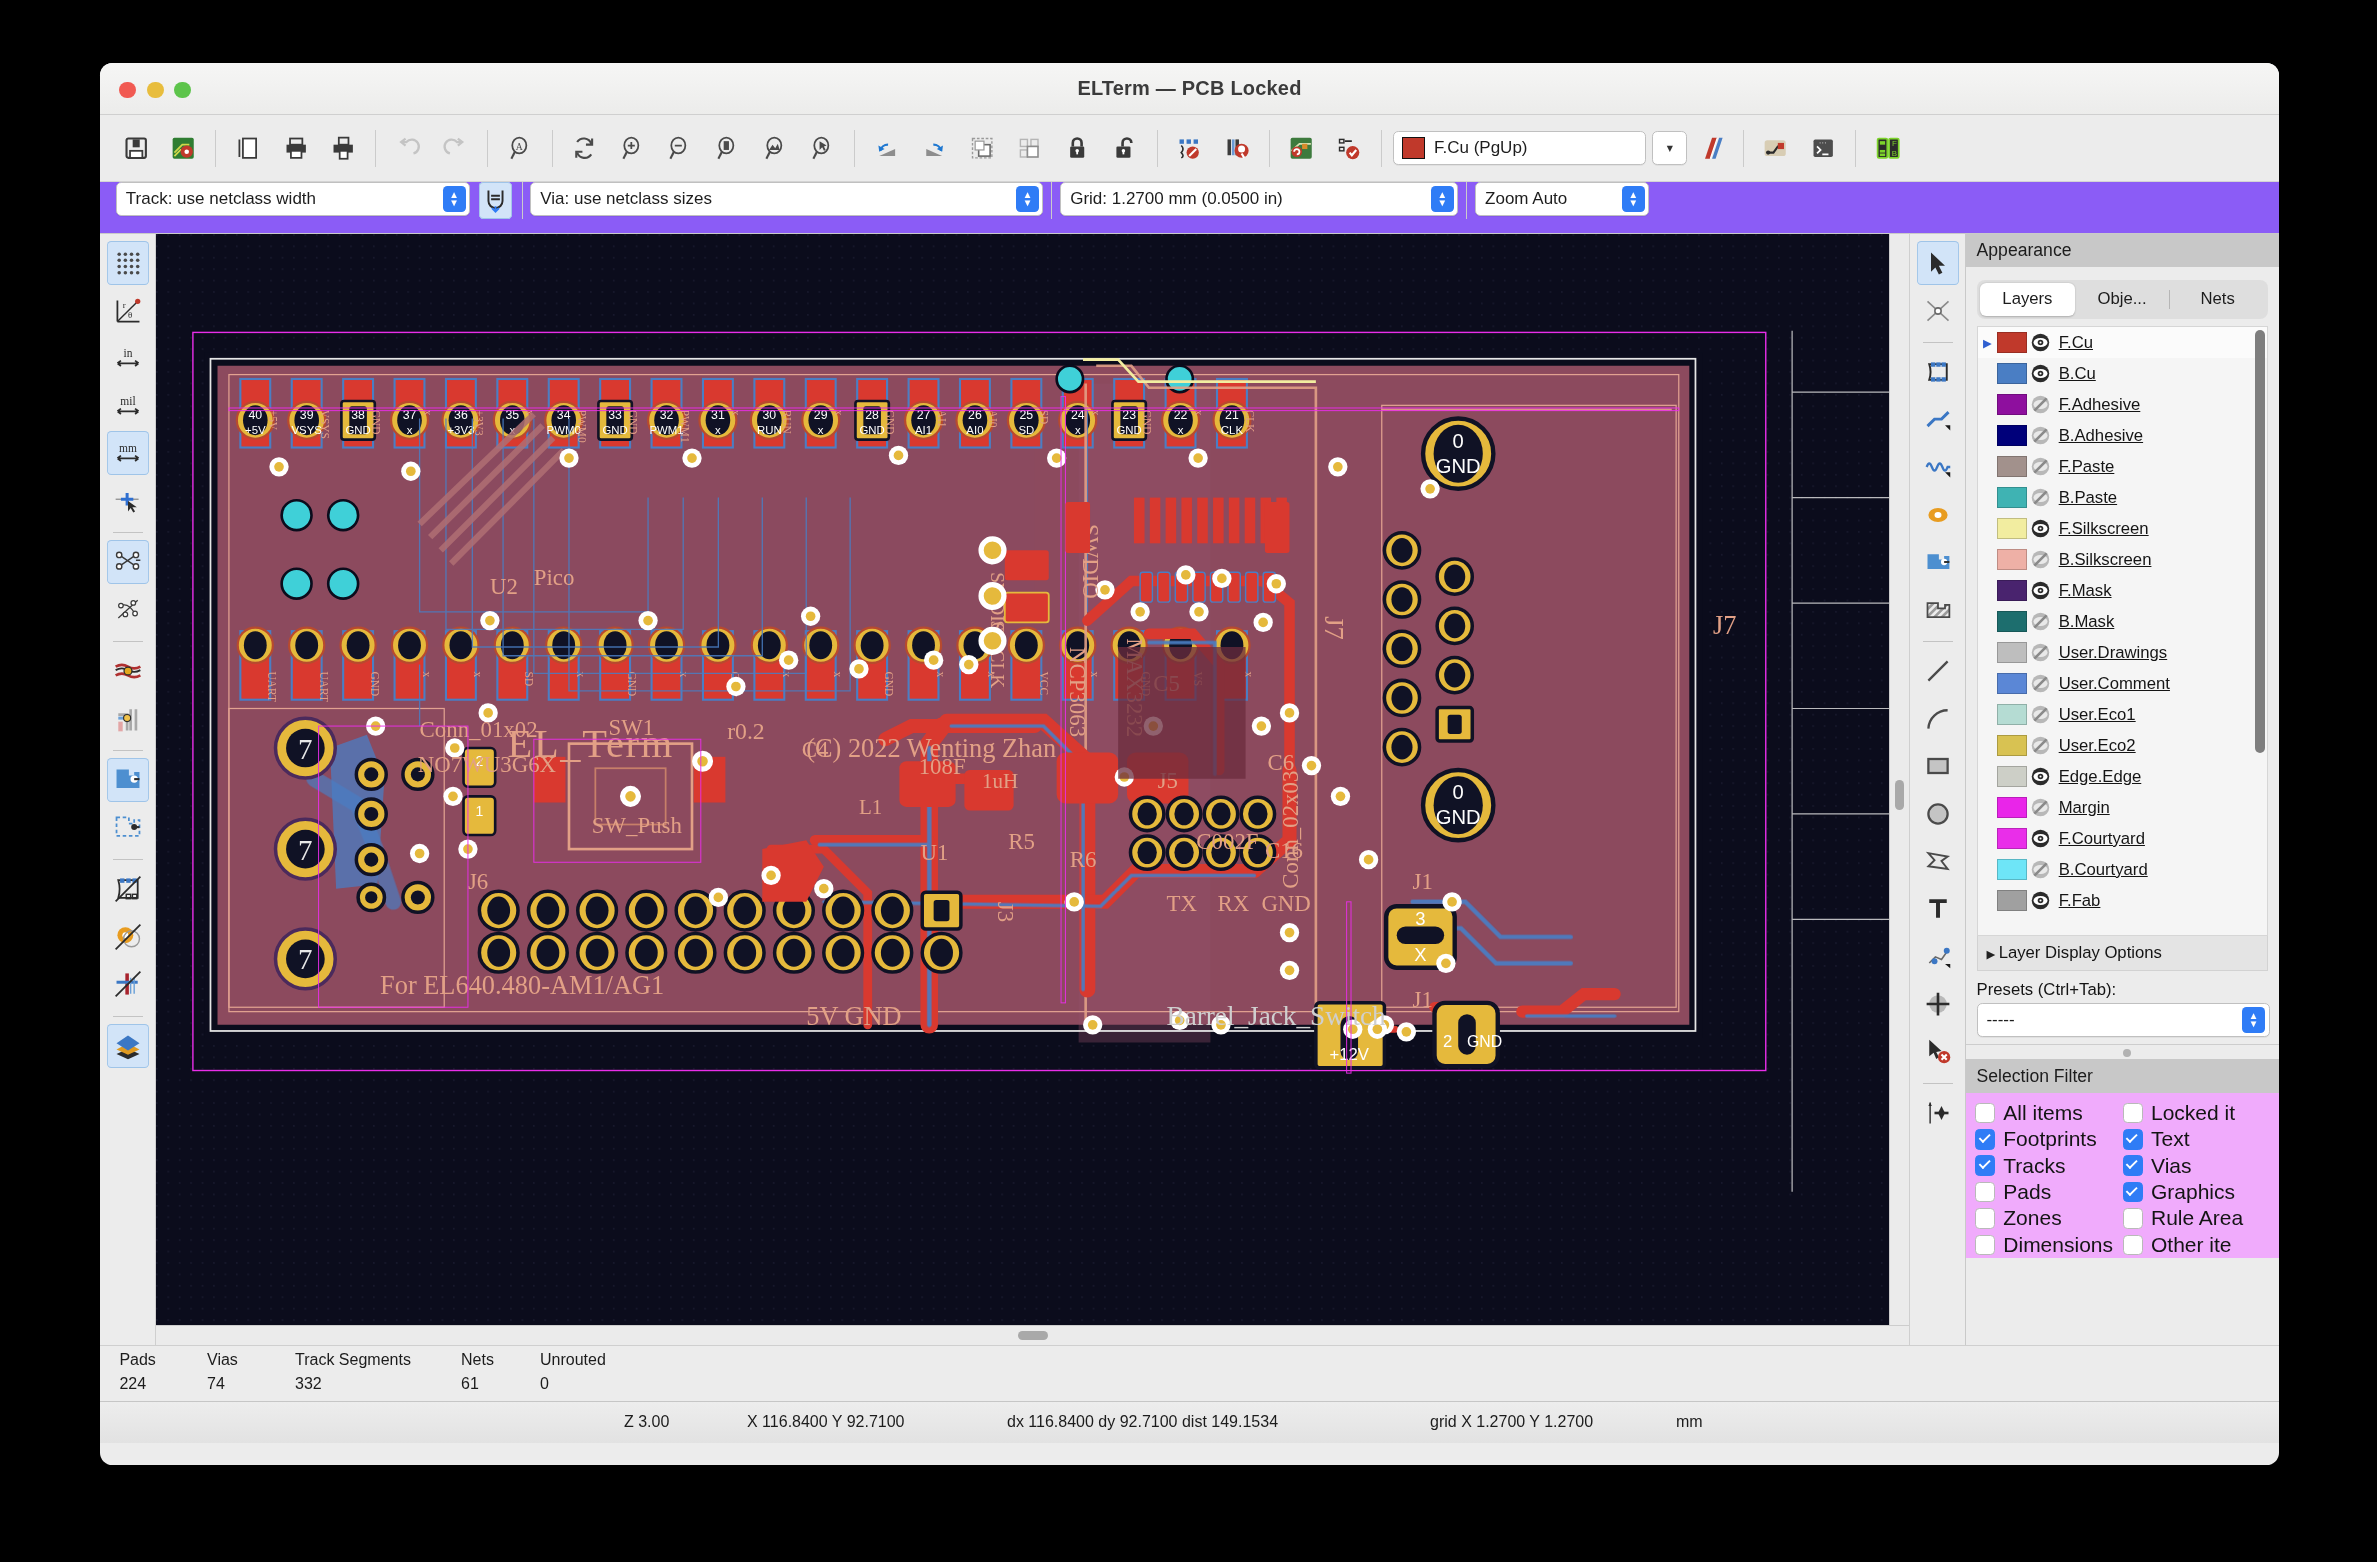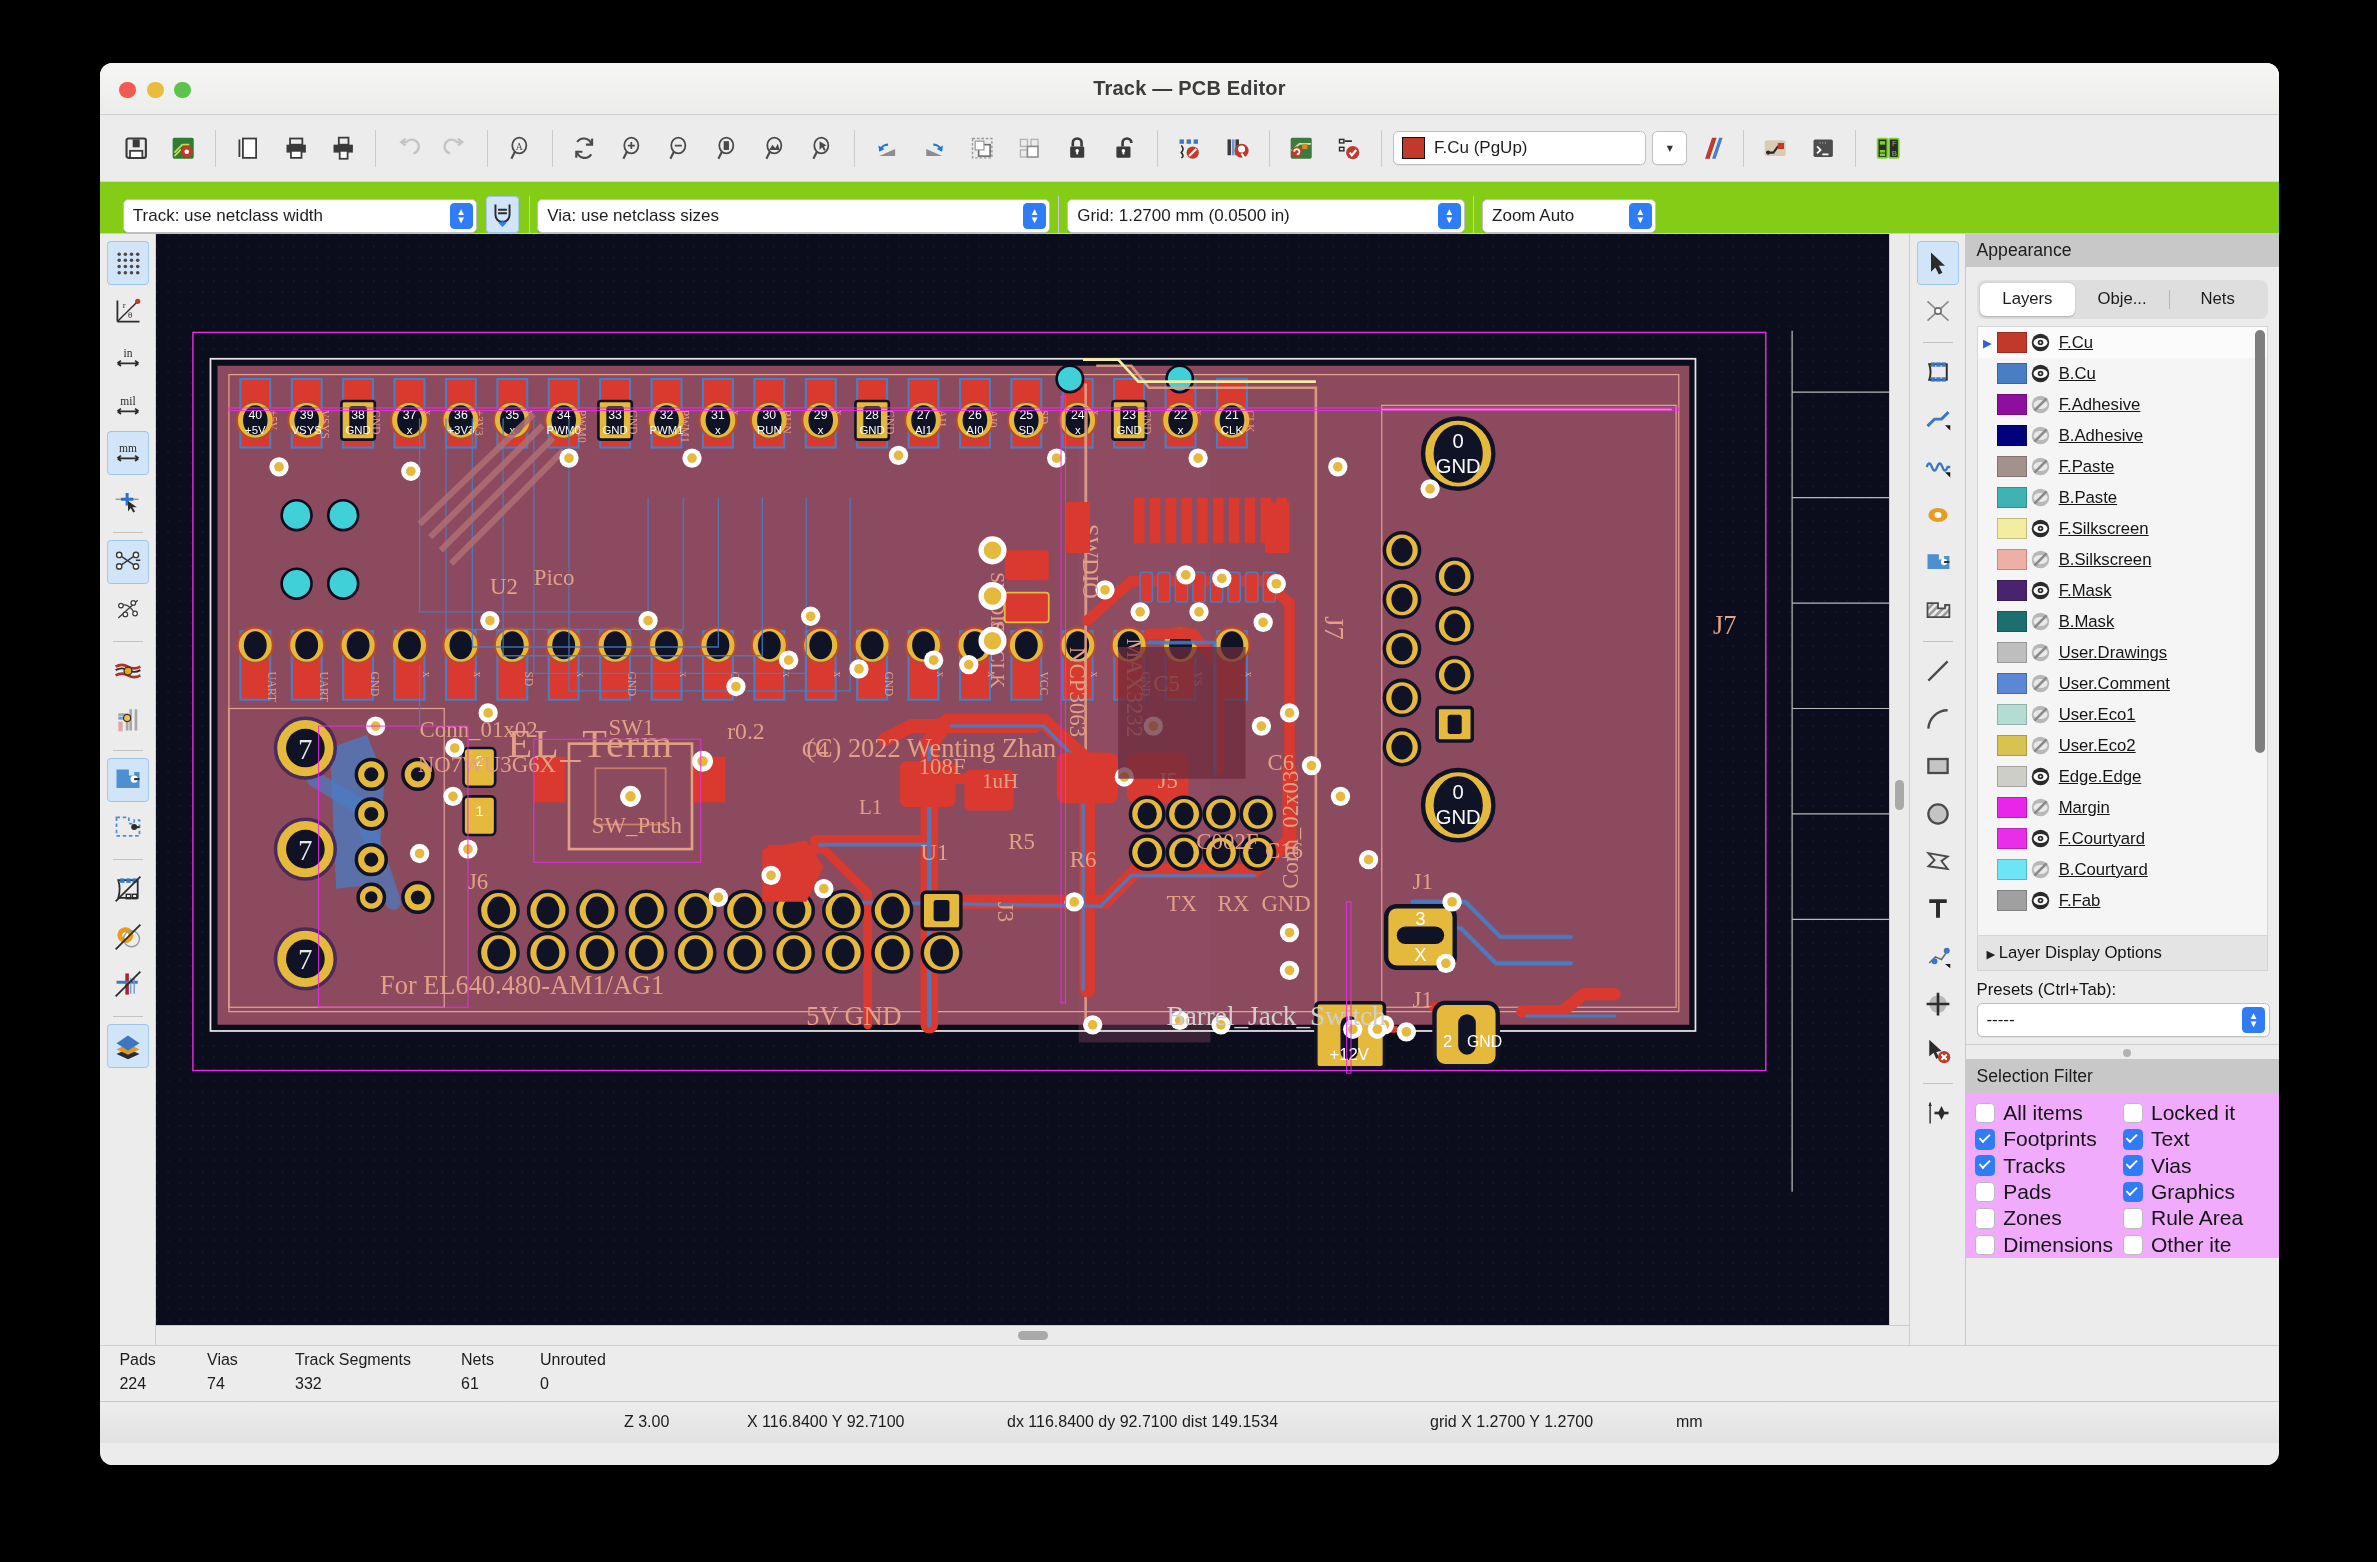--- a/index.html
+++ b/index.html
@@ -25,22 +25,22 @@
     position:absolute;left:0;right:0;top:14px;text-align:center;
     font-size:20px;font-weight:bold;color:#3b3b3b;letter-spacing:0.2px;
   }
 
   
   #toolbar1{
     position:relative;height:66px;background:#ececec;
     border-bottom:0.9px solid #d4d4d4;display:flex;align-items:center;padding-left:12.3px;
   }
   #toolbar2{
-    position:relative;height:51px;background:#84cc16;
-    border-bottom:0.9px solid #cacaca;display:flex;align-items:flex-end;padding-left:23px;
+    position:relative;height:51px;background:#8b5cf6;
+    border-bottom:0.9px solid #cacaca;display:flex;align-items:flex-start;padding-left:16px;
   }
   .tb-sep{width:0.9px;height:37px;background:#cbcbcb;margin:0 8px;flex:none;}
   .tb-btn{
     width:44px;height:44px;flex:none;display:flex;align-items:center;justify-content:center;
     border-radius:4.4px;margin:0 1.8px;
   }
   .tb-btn svg{display:block;}
   .tb-btn.active{background:#d2e4f8;box-shadow:inset 0 0 0 0.9px #9fc4e8;}
 
   
@@ -156,21 +156,21 @@
 </style>
 </head>
 <body>
 
 <div id="window">
 
   <div id="titlebar">
     <div class="traffic tl-red"></div>
     <div class="traffic tl-yel"></div>
     <div class="traffic tl-grn"></div>
-    <div id="title">Track — PCB Editor</div>
+    <div id="title">ELTerm — PCB Locked</div>
   </div>
 
   <div id="toolbar1">
     <div class="tb-btn">
       <svg width="26.4" height="26.4" viewBox="0 0 30 30">
           <rect x="4" y="4" width="22" height="22" rx="2" fill="none" stroke="#3a3a3a" stroke-width="2.4"></rect>
           <rect x="11" y="5" width="8" height="9" fill="#3a3a3a"></rect>
           <rect x="8" y="18" width="14" height="8" fill="#fff" stroke="#3a3a3a" stroke-width="2"></rect>
         </svg>
     </div>

